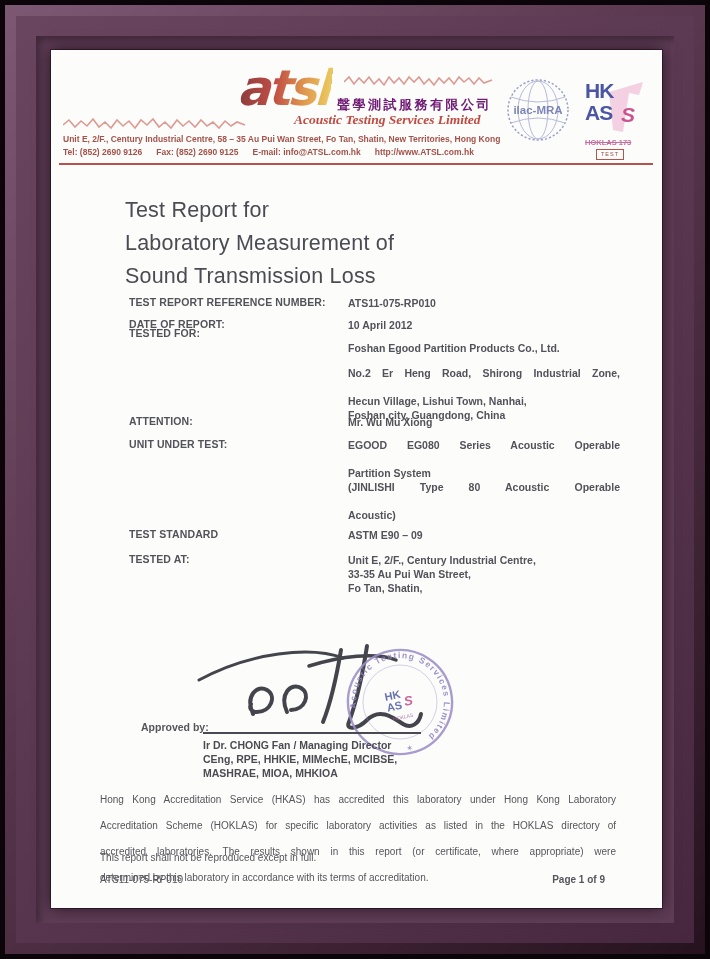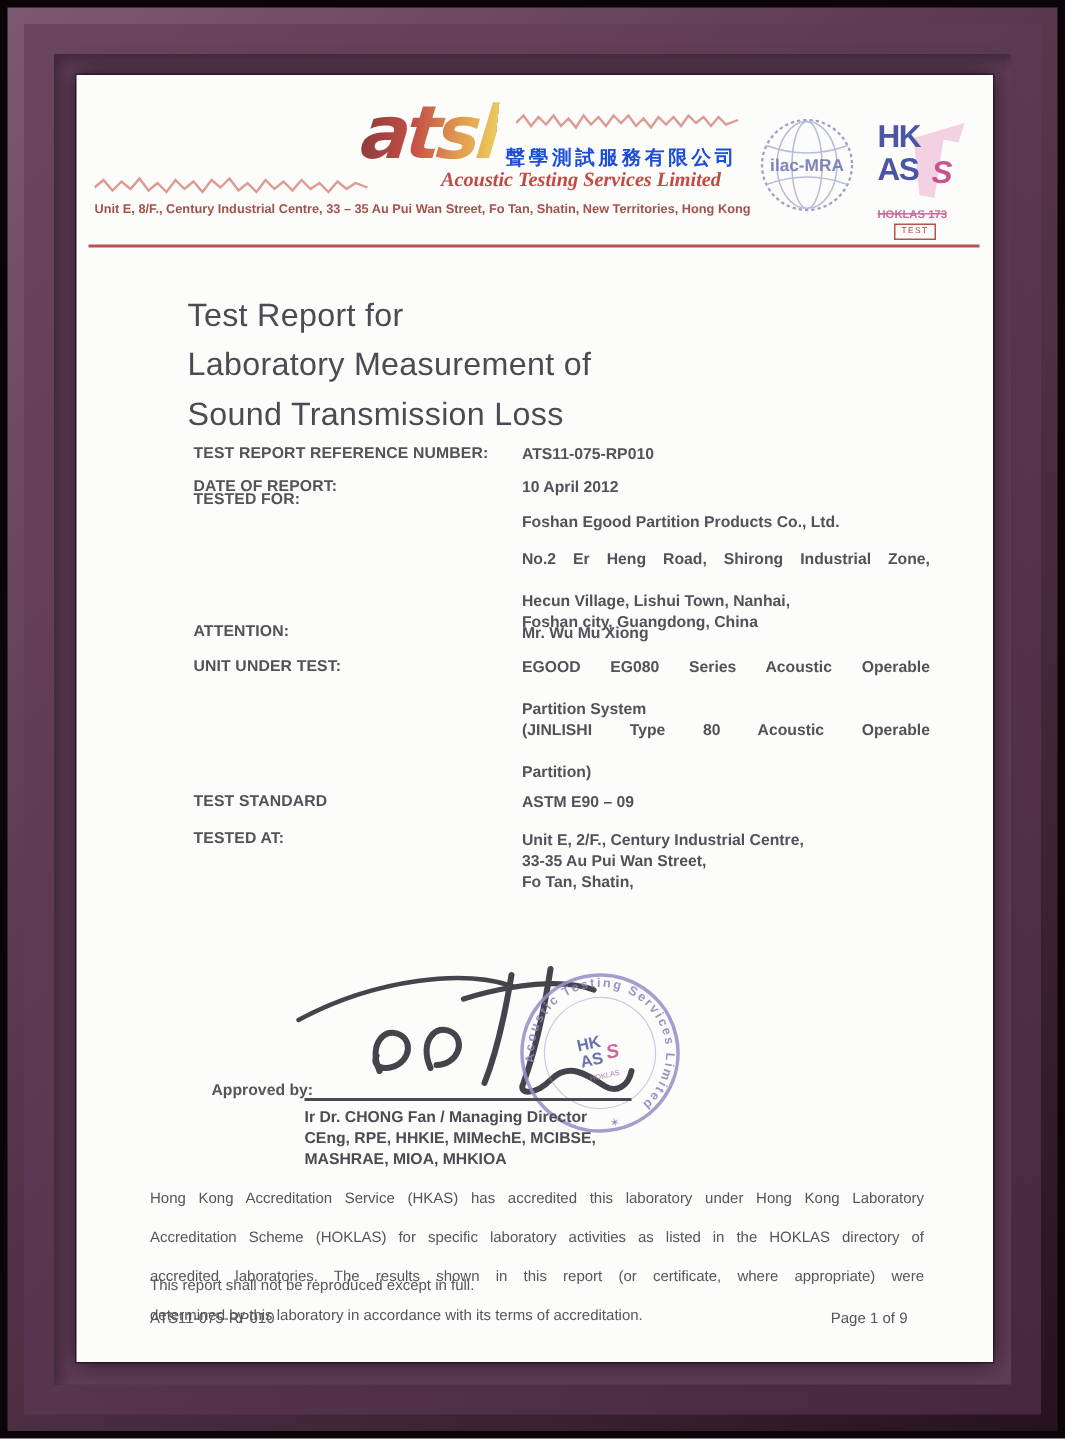--- a/index.html
+++ b/index.html
@@ -15,21 +15,21 @@
     box-shadow:inset 3px 3px 9px rgba(0,0,0,.38), inset -2px -2px 5px rgba(255,230,248,.07);}
   .page{position:absolute;left:51px;top:50px;width:611px;height:858px;
     background:#fcfcfa;box-shadow:0 0 14px rgba(8,0,6,.65),0 0 0 1px rgba(25,8,20,.5);}
   
   .logo-atsl{left:190px;top:14px;font-size:49px;font-weight:bold;font-style:italic;
     font-family:"DejaVu Sans",sans-serif;letter-spacing:-3px;transform:skewX(-6deg);
     background:linear-gradient(90deg,#8e3d3c 0%,#c24e46 38%,#e09a4f 72%,#ecc95e 100%);
     -webkit-background-clip:text;background-clip:text;color:transparent;line-height:1;}
   .zigzag{stroke:#dc9a92;fill:none;stroke-width:1.6;}
   .cn-name{left:286px;top:46px;width:170px;font-size:13px;font-weight:bold;
-    color:#1d4ed8;letter-spacing:2.5px;white-space:nowrap;}
+    color:#701a75;letter-spacing:2.5px;white-space:nowrap;}
   .script-name{left:243px;top:62px;font-family:"Liberation Serif",serif;font-style:italic;
     font-weight:600;font-size:13.5px;color:#c24a42;white-space:nowrap;}
   .addr-line{left:12px;top:84px;font-size:8.5px;color:#a4524a;white-space:nowrap;font-weight:600;}
   .tel-line{left:12px;top:97px;font-size:8.5px;color:#a4524a;white-space:nowrap;font-weight:600;display:flex;gap:14px;}
   .red-rule{left:8px;top:113px;width:594px;height:2px;background:#b5544c;}
   .ilac{left:454px;top:27px;}
   .hkas{left:532px;top:28px;}
   .hoklas{left:534px;top:88px;font-size:7.5px;font-weight:bold;color:#c56f9f;
     text-decoration:line-through;white-space:nowrap;}
   .testbox{left:545px;top:99px;width:26px;height:9px;border:1px solid #b5544c;
@@ -44,41 +44,47 @@
   
   .approved{left:78px;top:671px;font-size:10.5px;color:#55555c;font-weight:600;margin-left:12px;}
   .sig-line{left:152px;top:682px;width:218px;border-top:2px solid #4a4a52;}
   .sig-name{left:152px;top:688px;font-size:10.5px;font-weight:bold;color:#4b4b53;line-height:14px;width:260px;}
   .sig-svg{left:140px;top:586px;}
   .stamp{left:291px;top:594px;transform:rotate(-12deg);opacity:.88;}
   
   .foot-par{left:49px;top:743px;width:516px;font-size:10px;color:#55555c;line-height:13px;}
   .foot-note{left:49px;top:802px;font-size:10px;color:#55555c;text-align:right;}
   .foot-doc{left:49px;top:824px;font-size:10px;color:#55555c;}
-  .foot-page{left:49px;top:824px;width:505px;text-align:right;font-size:10px;font-weight:400;color:#55555c;}
+  .foot-page{left:49px;top:824px;width:505px;text-align:right;font-size:10px;font-weight:700;color:#55555c;}
 </style>
 </head>
 <body>
 
 <div class="frame-b1"></div>
 <div class="frame-face"></div>
 <div class="frame-lip"></div>
 
 <div class="page">
 
   <svg class="abs" style="left:12px;top:66px" width="186" height="16">
     <polyline class="zigzag" points="0,9 6,4 12,11 18,5 24,10 30,3 36,11 42,6 48,12 54,4 60,10 66,5 72,12 78,4 84,9 90,3 96,11 102,6 108,12 114,4 120,10 126,5 132,11 138,4 144,10 150,6 156,12 162,5 168,10 174,6 182,9"></polyline>
   </svg>
   <div class="abs logo-atsl">atsl</div>
   <svg class="abs" style="left:293px;top:24px" width="150" height="14">
     <polyline class="zigzag" points="0,8 5,3 10,10 15,4 20,9 25,3 30,10 35,5 40,11 45,3 50,9 55,4 60,10 65,3 70,8 75,3 80,10 85,5 90,11 95,4 100,9 105,4 110,10 115,3 120,8 125,4 130,10 135,4 140,9 148,6"></polyline>
   </svg>
   <div class="abs cn-name">聲學測試服務有限公司</div>
   <div class="abs script-name">Acoustic Testing Services Limited</div>
-  <div class="abs addr-line">Unit E, 8/F., Century Industrial Centre, 33 – 35 Au Pui Wan Street, Fo Tan, Shatin, New Territories, Hong Kong</div>
+  <div class="abs addr-line">Unit E, 2/F., Century Industrial Centre, 58 – 35 Au Pui Wan Street, Fo Tan, Shatin, New Territories, Hong Kong</div>
+  <div class="abs tel-line">
+    <span>Tel: (852) 2690 9126</span>
+    <span>Fax: (852) 2690 9125</span>
+    <span>E-mail: info@ATSL.com.hk</span>
+    <span>http://www.ATSL.com.hk</span>
+  </div>
   <div class="abs red-rule"></div>
 
   <svg class="abs ilac" width="66" height="66" viewBox="0 0 66 66">
     <circle cx="33" cy="33" r="30" fill="none" stroke="#9aa0c8" stroke-width="1.5" stroke-dasharray="2.2,2"></circle>
     <ellipse cx="33" cy="33" rx="10" ry="29" fill="none" stroke="#b6bbda" stroke-width="1"></ellipse>
     <ellipse cx="33" cy="33" rx="20" ry="29" fill="none" stroke="#b6bbda" stroke-width="1"></ellipse>
     <path d="M6,20 Q33,30 60,20" fill="none" stroke="#b6bbda" stroke-width="1"></path>
     <path d="M6,46 Q33,36 60,46" fill="none" stroke="#b6bbda" stroke-width="1"></path>
     <text x="33" y="37" text-anchor="middle" font-size="11.5" font-weight="bold" fill="#7d84b8">ilac-MRA</text>
   </svg>
@@ -112,21 +118,21 @@
   </div>
 
   <div class="abs lbl" style="top:365px">ATTENTION:</div>
   <div class="abs val" style="top:365px">Mr. Wu Mu Xiong</div>
 
   <div class="abs lbl" style="top:388px">UNIT UNDER TEST:</div>
   <div class="abs val" style="top:388px">
     <div class="vline jline">EGOOD EG080 Series Acoustic Operable</div>
     <div class="vline">Partition System</div>
     <div class="vline jline">(JINLISHI Type 80 Acoustic Operable</div>
-    <div class="vline">Partition)</div>
+    <div class="vline">Acoustic)</div>
   </div>
 
   <div class="abs lbl" style="top:478px">TEST STANDARD</div>
   <div class="abs val" style="top:478px">ASTM E90 – 09</div>
 
   <div class="abs lbl" style="top:503px">TESTED AT:</div>
   <div class="abs val" style="top:503px">
     <div class="vline">Unit E, 2/F., Century Industrial Centre,</div>
     <div class="vline">33-35 Au Pui Wan Street,</div>
     <div class="vline">Fo Tan, Shatin,</div>

